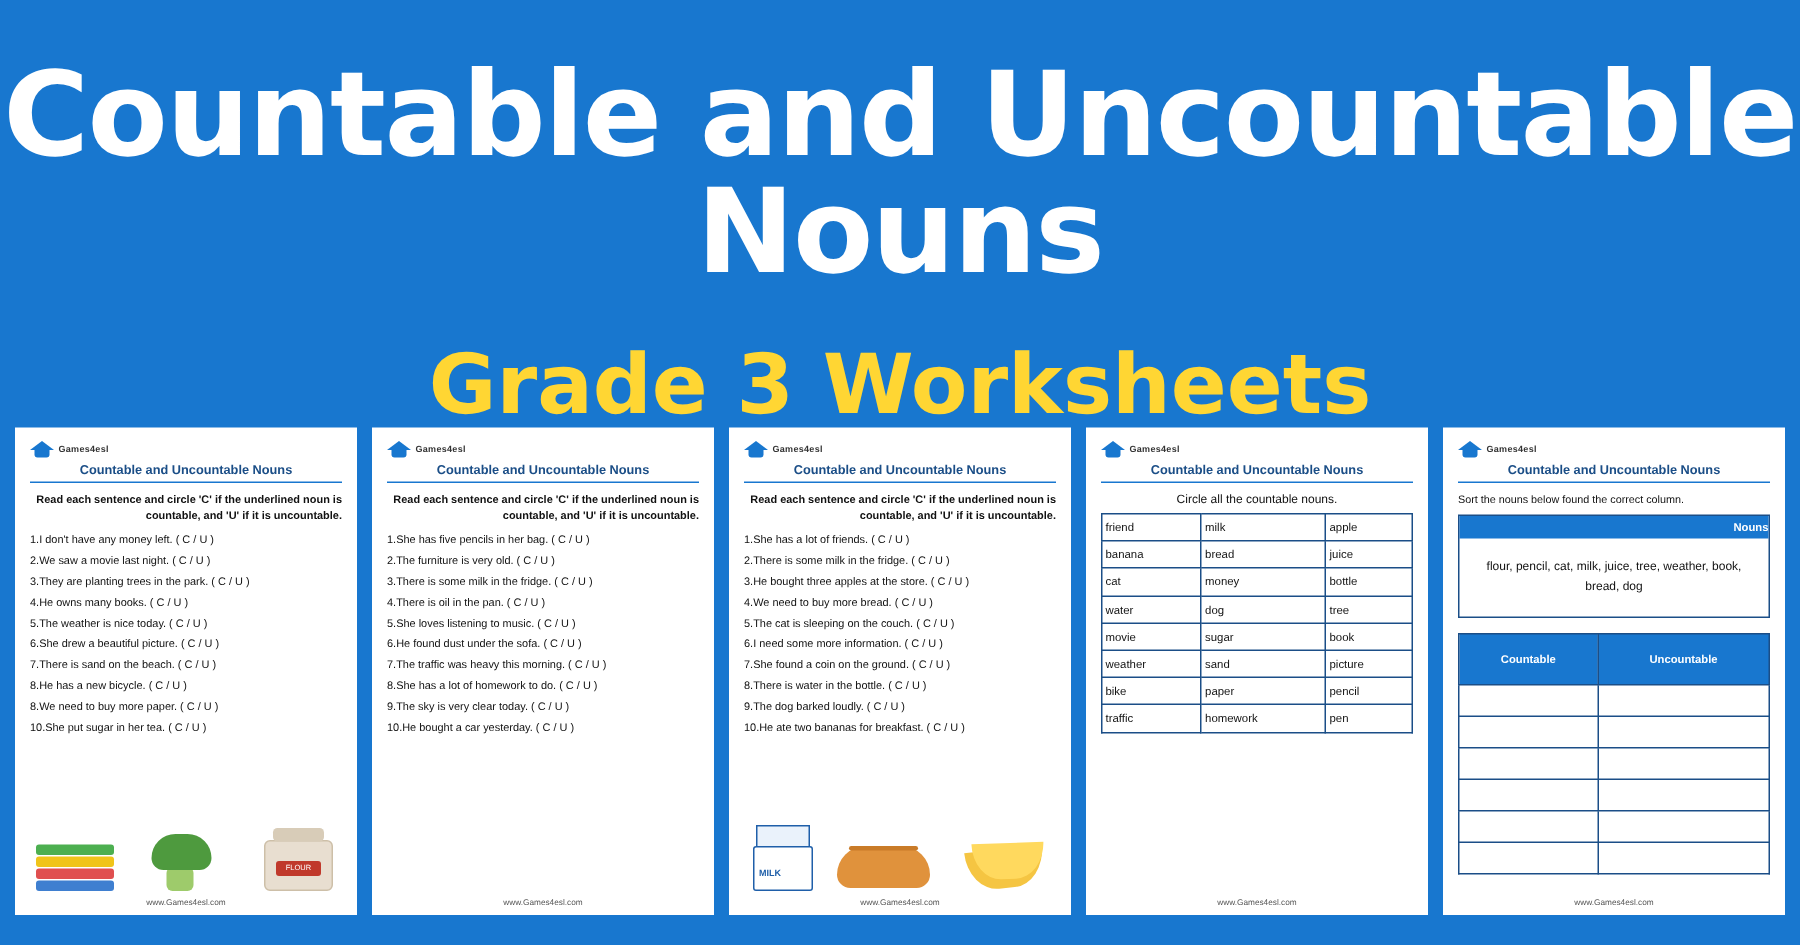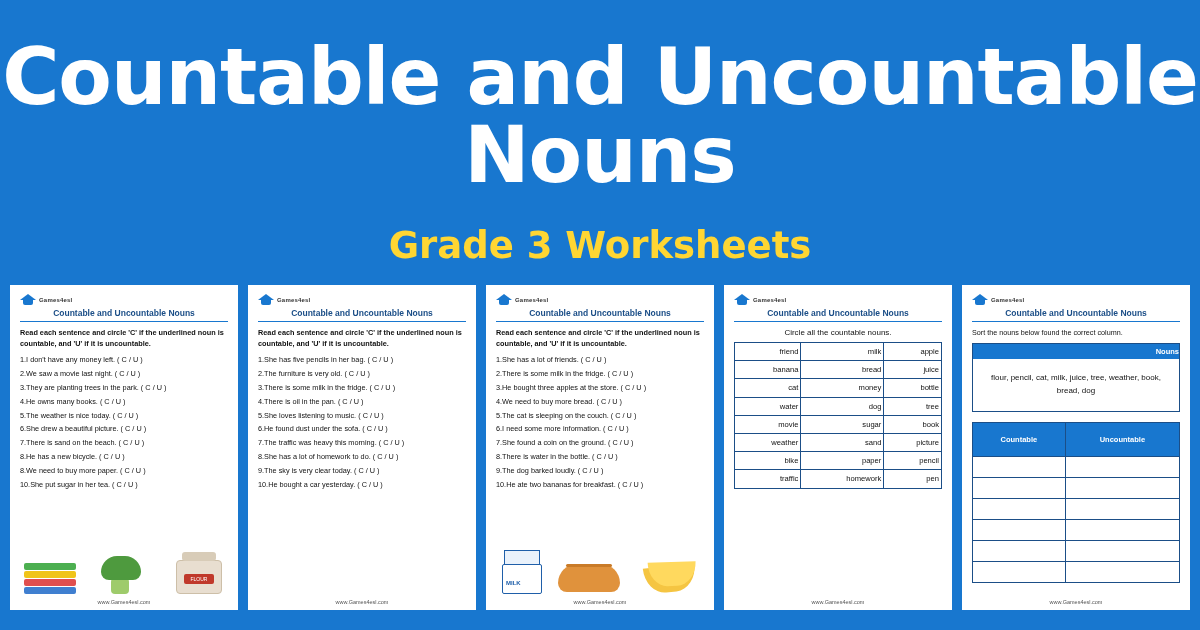--- a/index.html
+++ b/index.html
@@ -17,21 +17,21 @@
     color:#ffffff;
     font-size:78px;
     line-height:1.0;
     font-weight:bold;
     letter-spacing:-1px;
     font-family:"DejaVu Sans", sans-serif;
   }
   .hero h2 {
     margin:30px 0 17px 0;
     color:#ffd633;
-    font-size:37px;
+    font-size:55px;
     font-weight:bold;
     font-family:"DejaVu Sans", sans-serif;
   }
   .sheets {
     position:absolute;
     top:285px; left:10px;
     width:1180px;
     display:flex;
     gap:10px;
   }
@@ -64,21 +64,21 @@
     font-size:8.5px;
     font-weight:bold;
     color:#1b4e87;
     border-bottom:1.2px solid #1877cf;
     padding-bottom:3px;
     margin-bottom:6px;
   }
   .instructions {
     font-size:7.3px;
     color:#111;
-    text-align:left;
+    text-align:right;
     line-height:1.45;
     margin-bottom:6px;
     font-weight:bold;
   }
   .q { font-size:7.3px; color:#111; line-height:1.42; margin-bottom:3.5px; }
   .footer {
     position:absolute;
     bottom:5px; left:0; right:0;
     text-align:center;
     font-size:5.5px;
@@ -111,21 +111,21 @@
   
   .bananas { right:4px; width:58px; height:42px; }
   .bananas i { position:absolute; display:block; background:#f5c542; border-radius:0 0 24px 24px/0 0 30px 30px; }
   .b1 { bottom:2px; left:2px; width:52px; height:26px; transform:rotate(-6deg); }
   .b2 { bottom:8px; left:6px; width:48px; height:24px; background:#ffd95e !important; transform:rotate(-2deg); }
   
   .wtable { width:100%; border-collapse:collapse; margin-top:2px; }
   .wtable td {
     border:1px solid #1b4e87;
     font-size:7.6px;
-    text-align:right;
+    text-align:left;
     padding:4.1px 2px;
     color:#111;
   }
   .circle-instr { font-size:8px; text-align:center; margin:6px 0 5px 0; color:#111; }
   .circle-instr b { font-weight:normal; }
   .sort-instr { font-size:7.2px; text-align:left; margin:4px 0 6px 0; color:#111; }
   .nouns-box { border:1px solid #1b4e87; margin-bottom:10px; }
   .nouns-head {
     background:#1877cf; color:#fff; font-size:7.5px; font-weight:bold;
     text-align:right; padding:3px 0;

